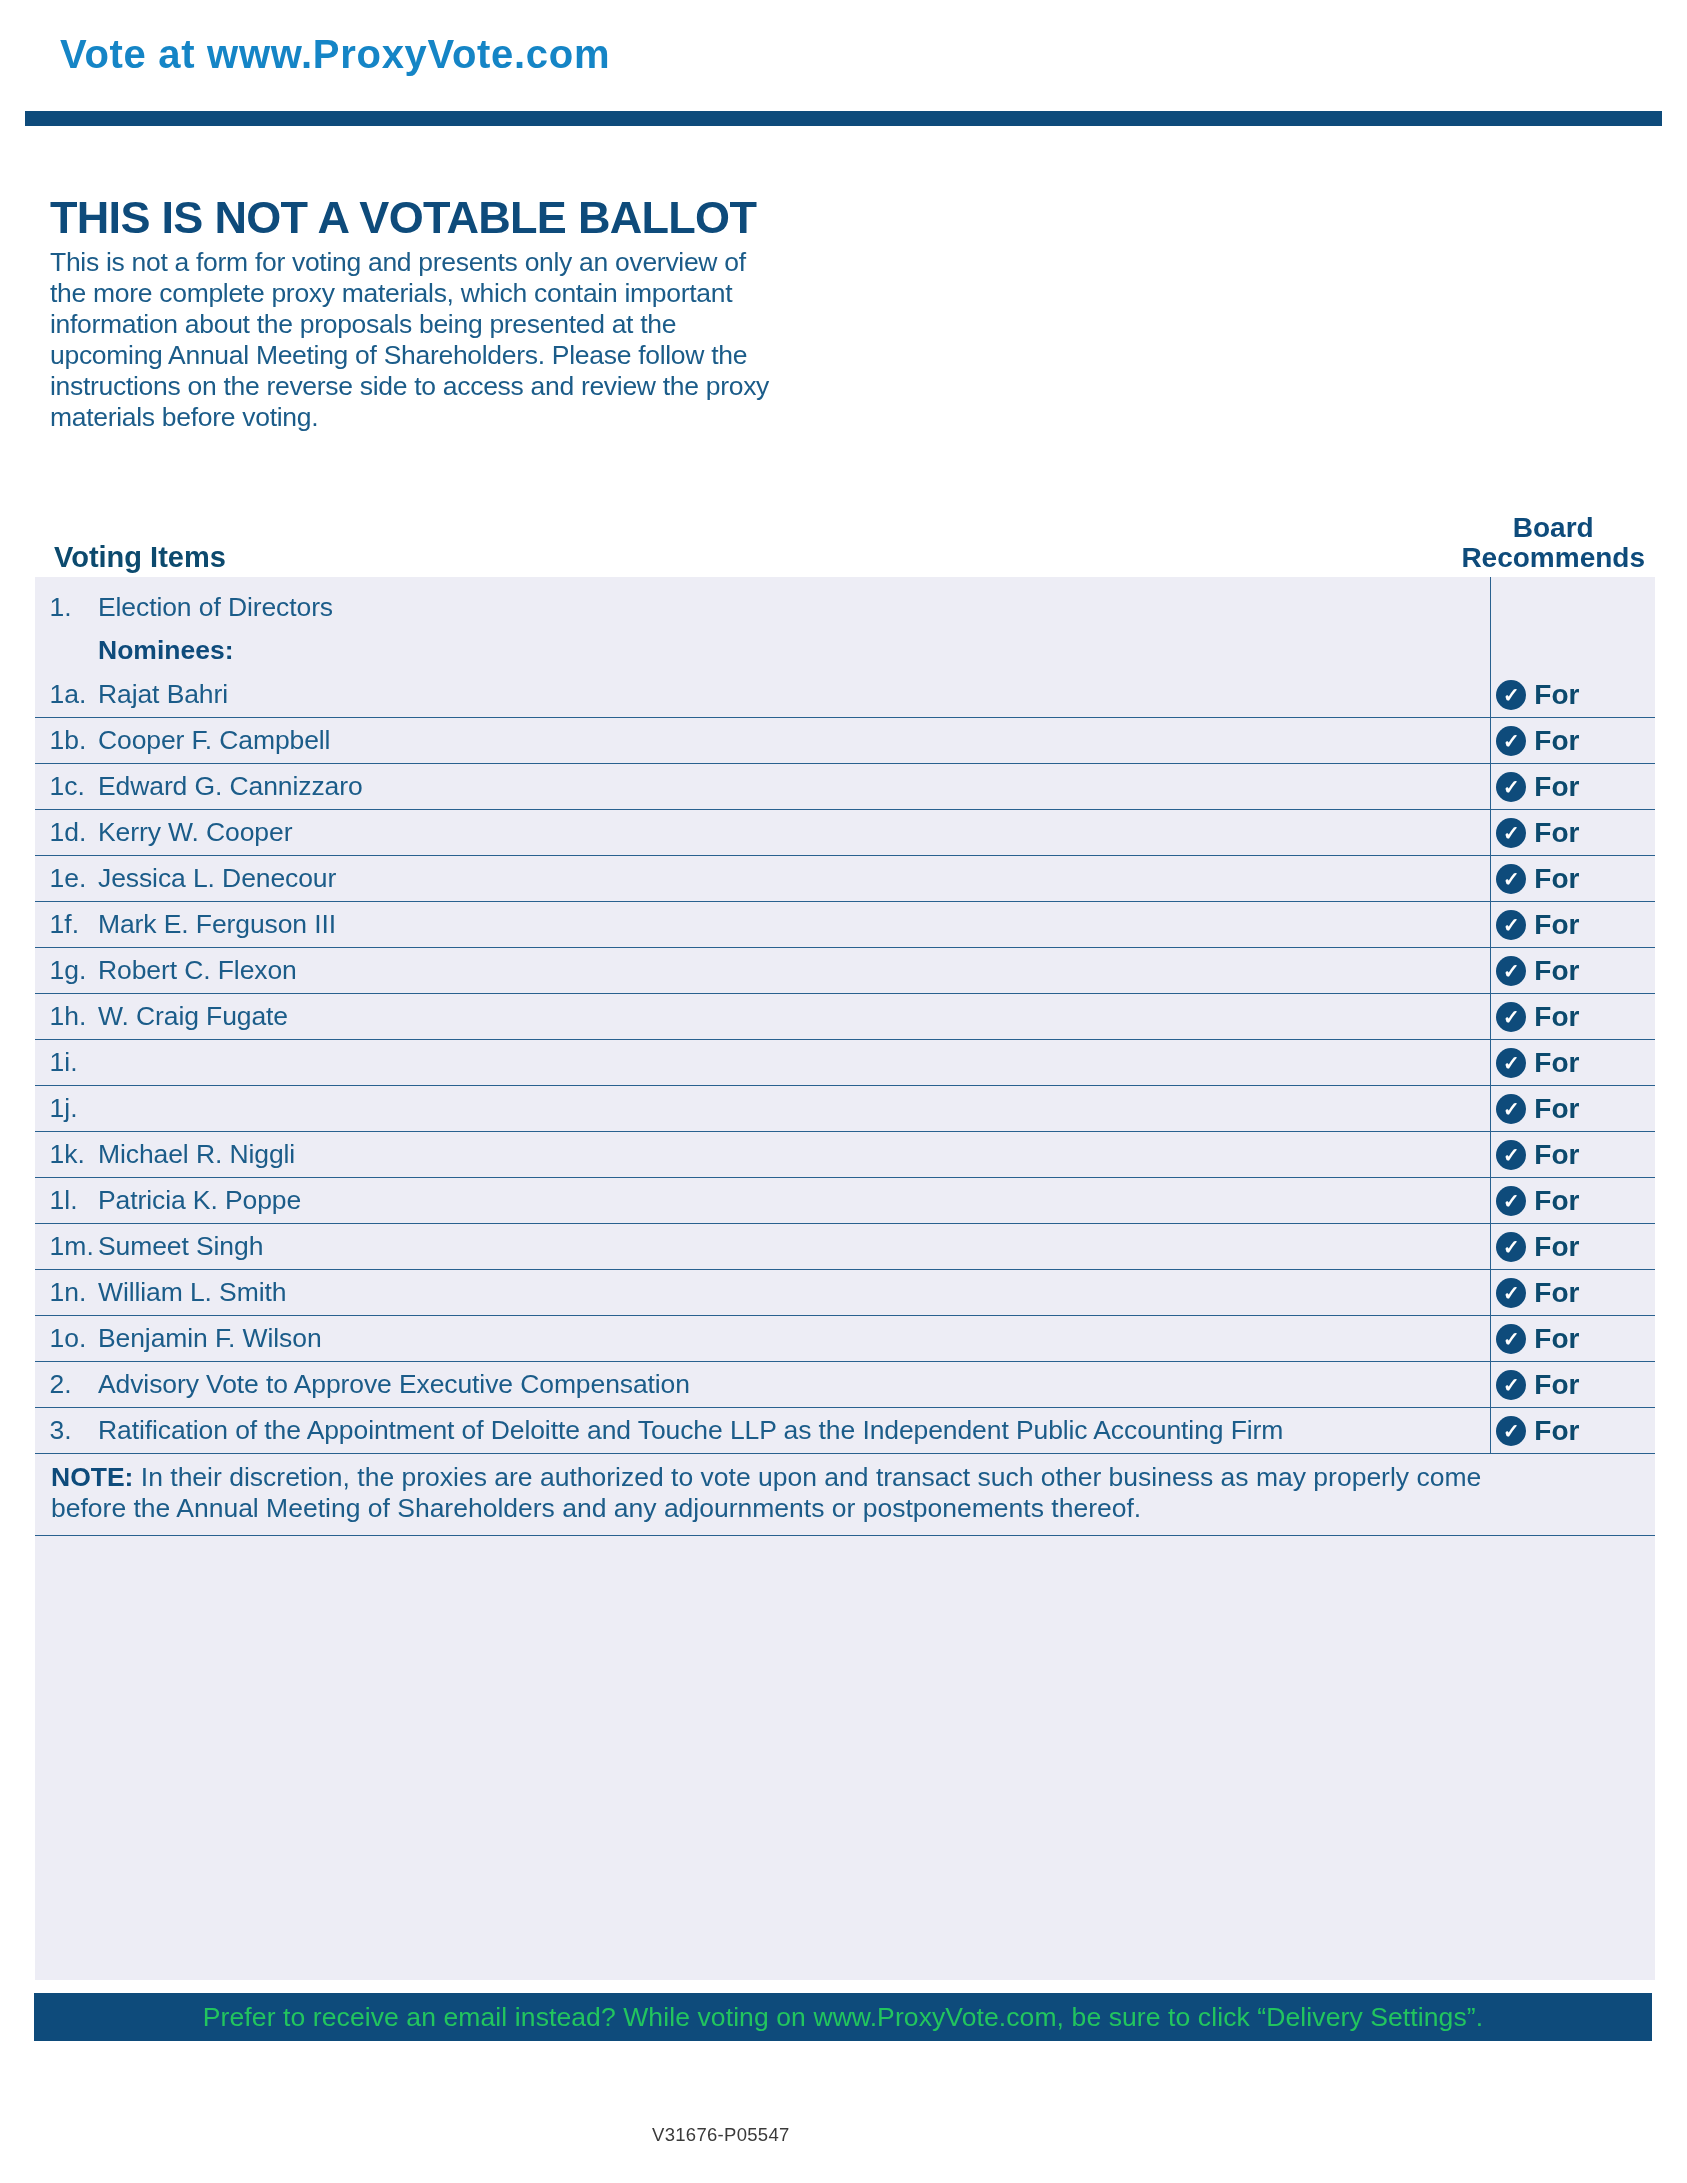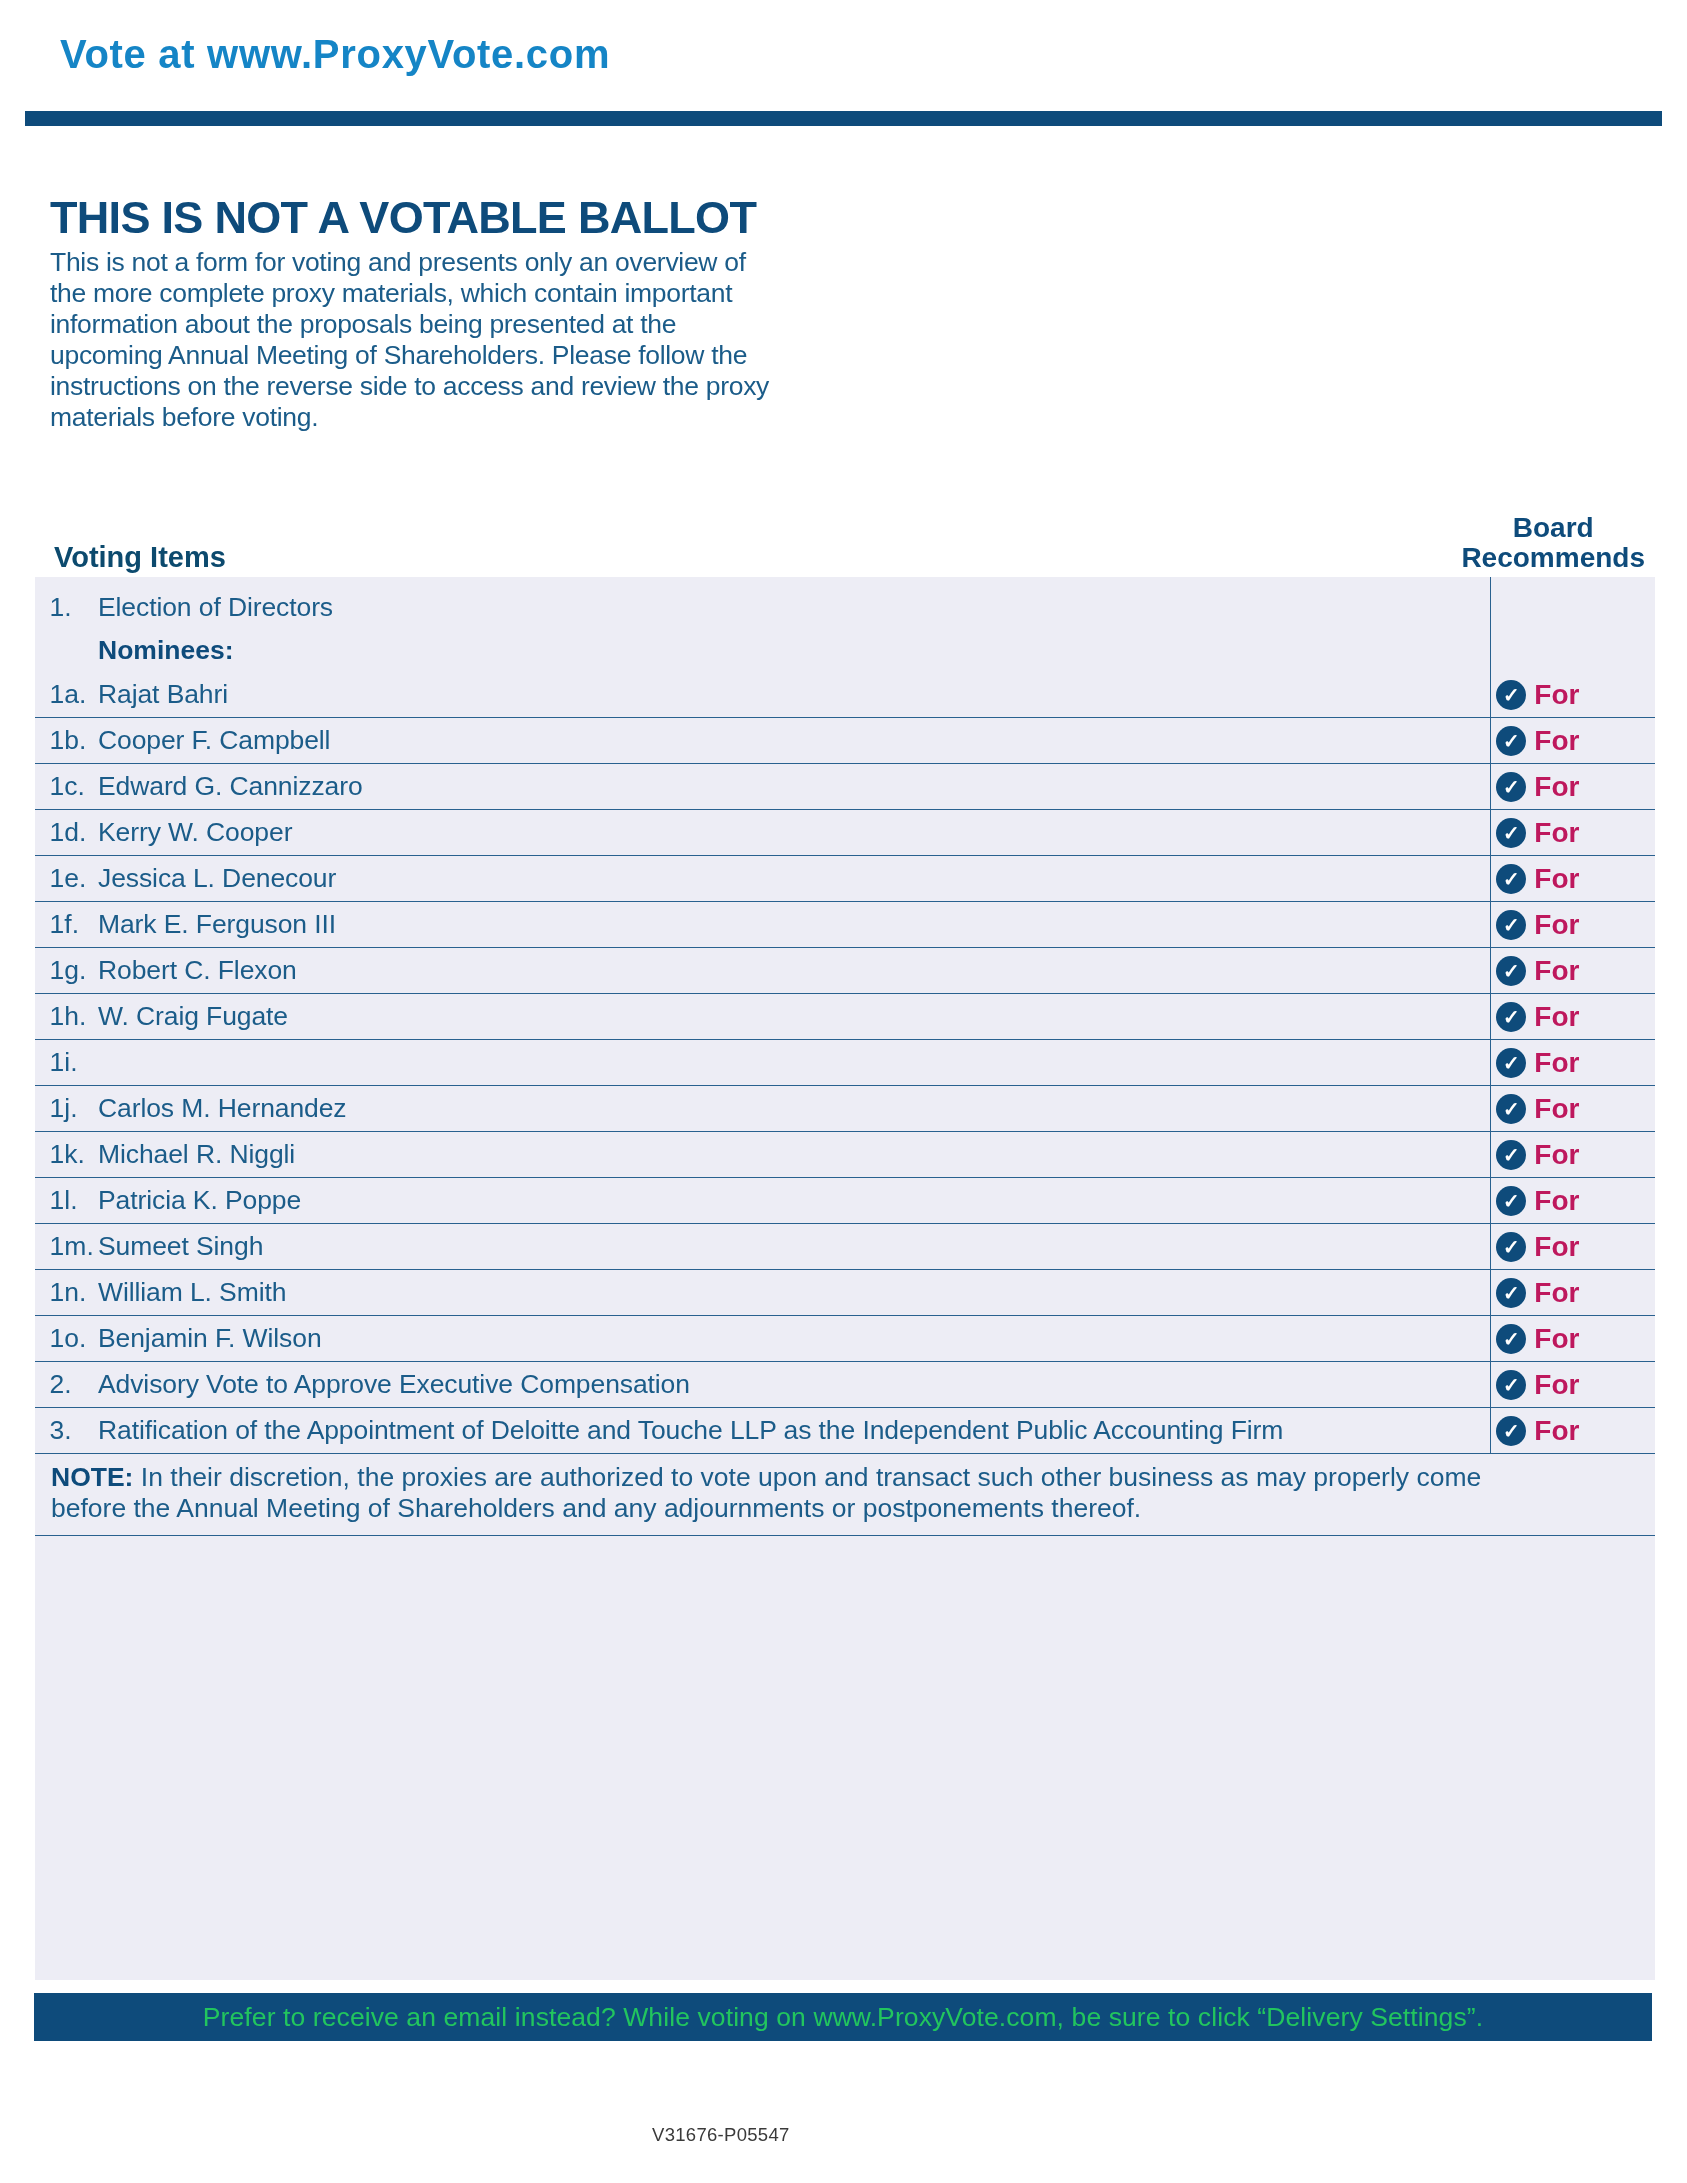--- a/index.html
+++ b/index.html
@@ -69,21 +69,21 @@
     display:flex;align-items:center;gap:8px;
     padding-left:5.3px;box-sizing:border-box;
   }
   .cell-rec.empty{padding:0;}
   .check{
     width:30px;height:30px;border-radius:50%;
     background:#0E4B7B;color:#ffffff;
     display:flex;align-items:center;justify-content:center;
     font-size:20px;font-weight:700;flex:0 0 auto;
   }
-  .for-label{font-size:28px;font-weight:700;color:#be185d;}
+  .for-label{font-size:28px;font-weight:700;color:#0c4a6e;}
   .head-lines{padding-top:14.6px;display:flex;flex-direction:column;}
   .head-line1{display:flex;font-size:26.5px;line-height:31px;}
   .nominees{
     margin-top:12px;padding-left:63px;
     font-size:26.5px;font-weight:700;color:#0E4B7B;
   }
   .head-line1 .num{padding-left:14.6px;}
   .note-row{
     box-sizing:border-box;min-height:75px;
     border-bottom:1.3px solid #29618F;
@@ -238,21 +238,20 @@
     </div>
     <div class="cell-rec">
       <span class="check">✓</span>
       <span class="for-label">For</span>
     </div>
   </div>
 
   <div class="trow item">
     <div class="cell-main">
       <span class="num">1j.</span>
-      <span class="name">Carlos M. Hernandez</span>
     </div>
     <div class="cell-rec">
       <span class="check">✓</span>
       <span class="for-label">For</span>
     </div>
   </div>
 
   <div class="trow item">
     <div class="cell-main">
       <span class="num">1k.</span>

